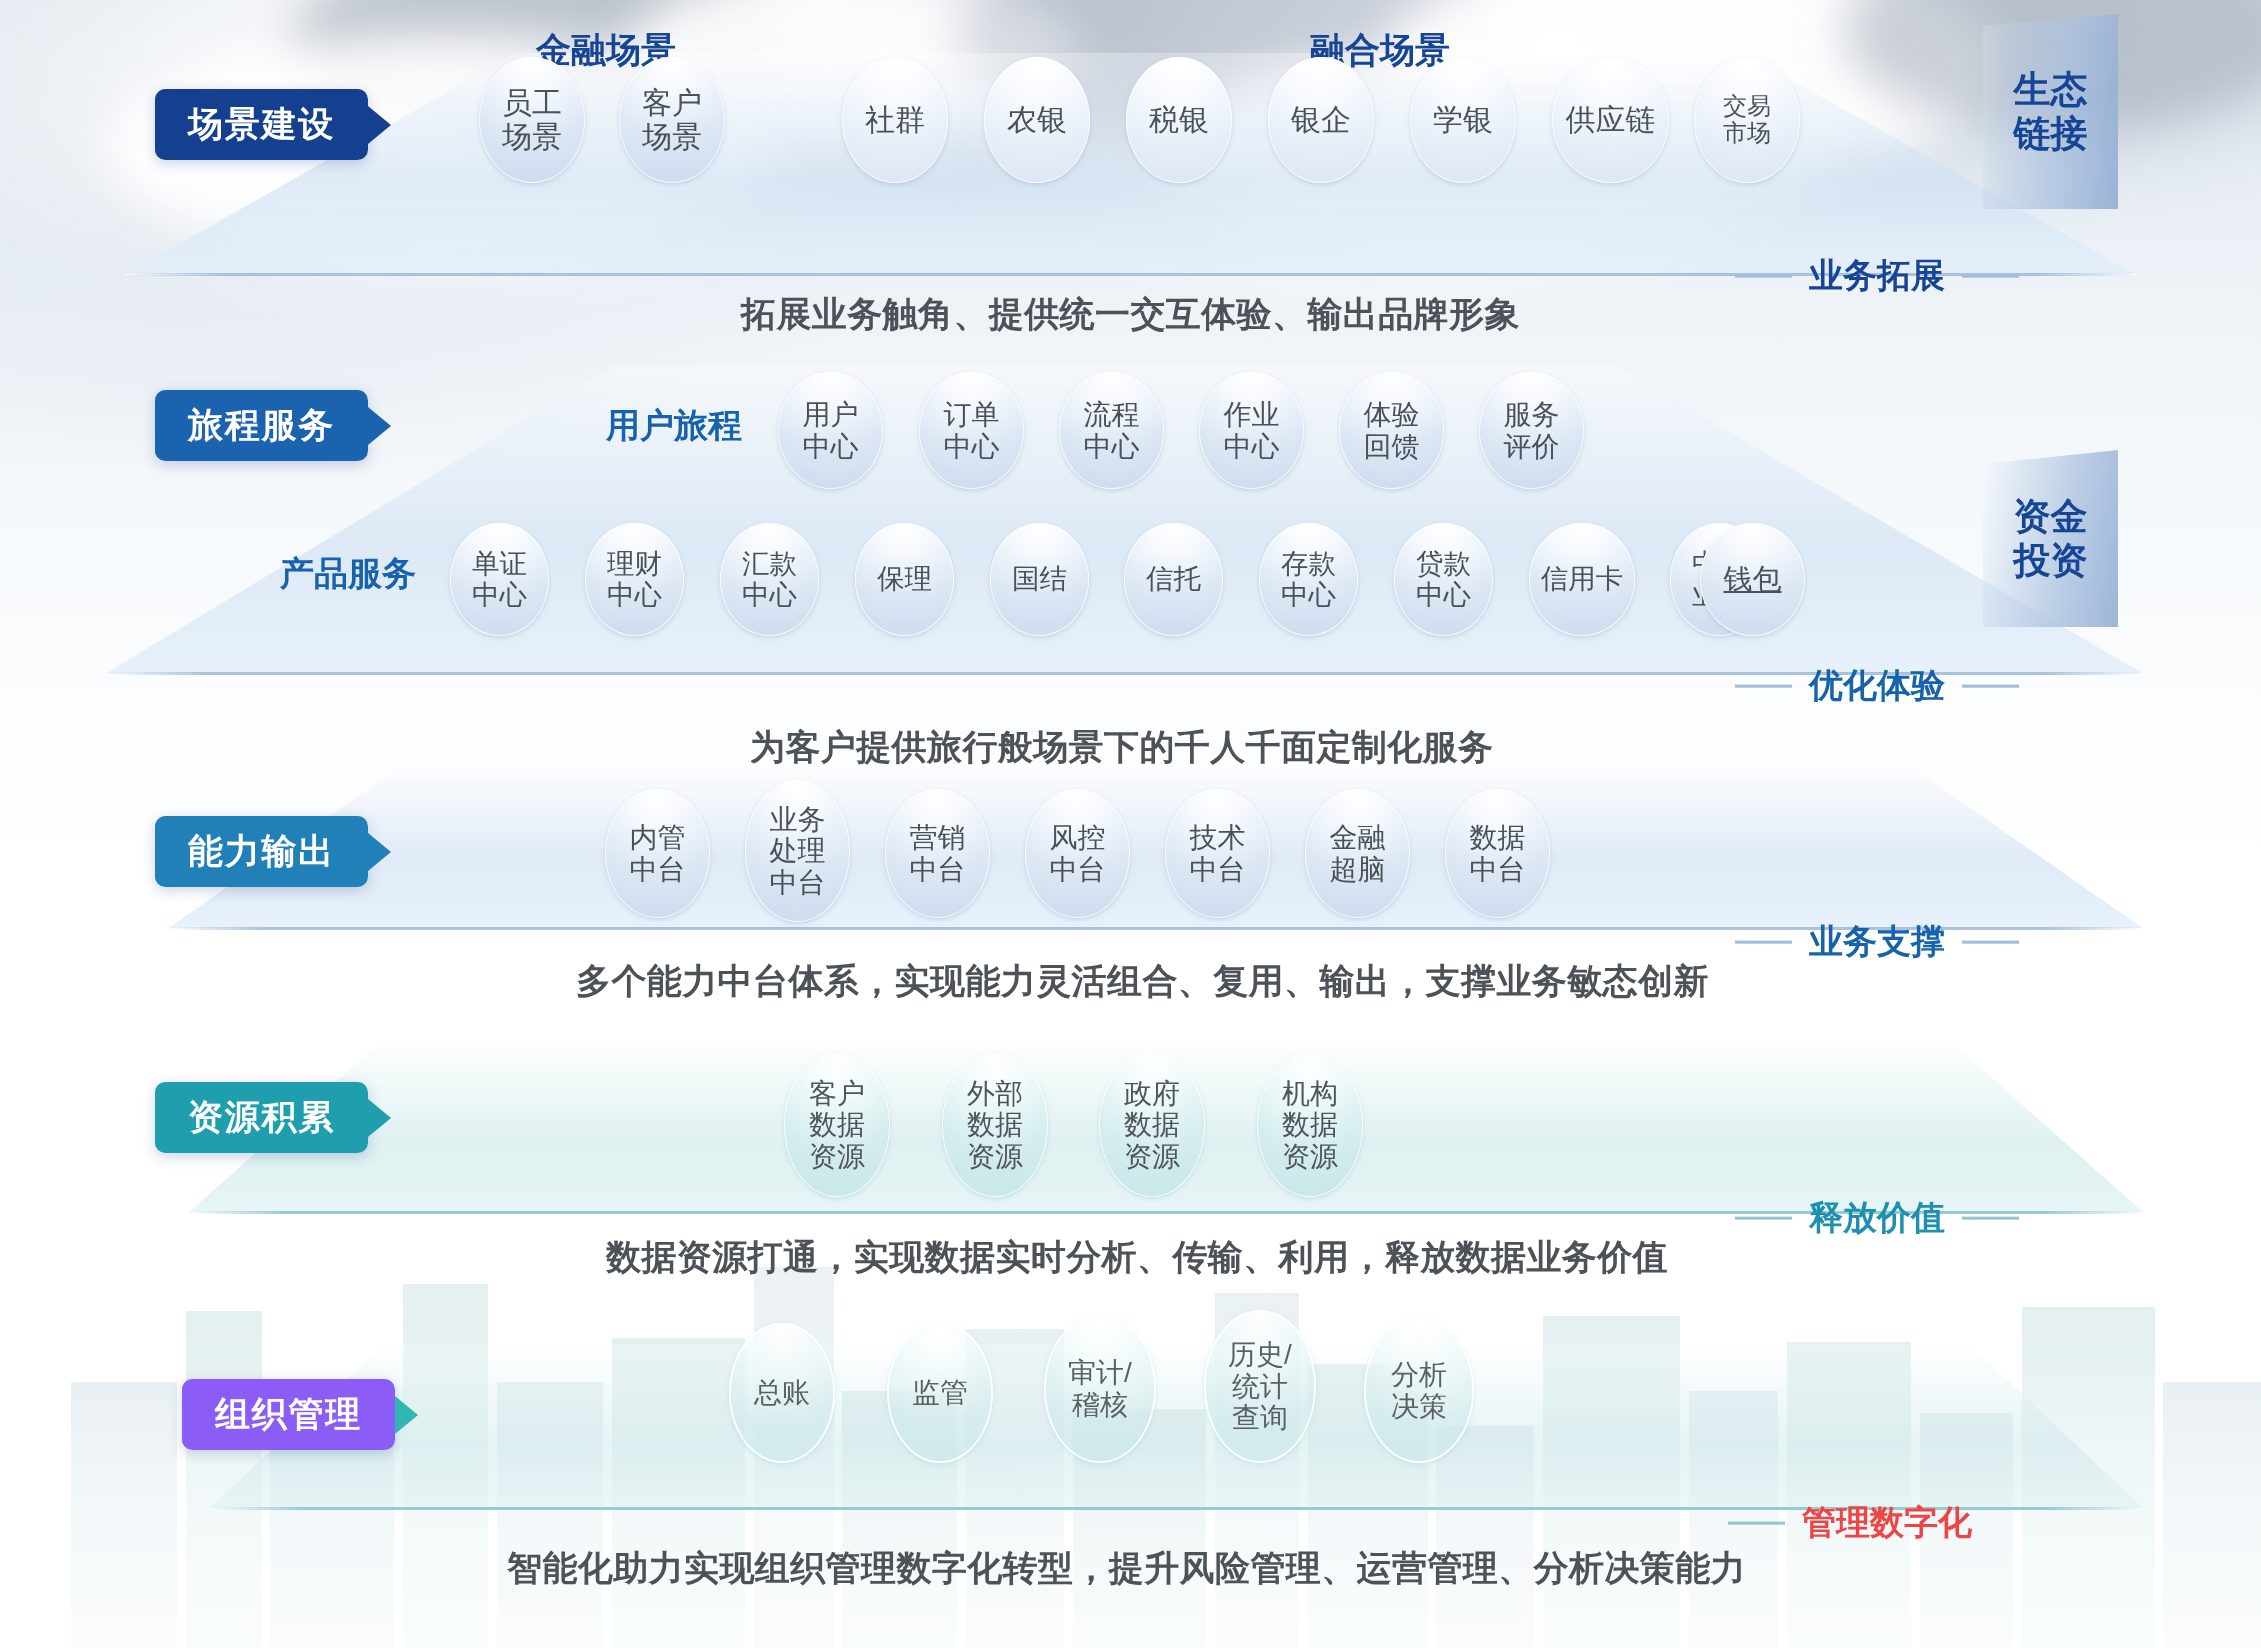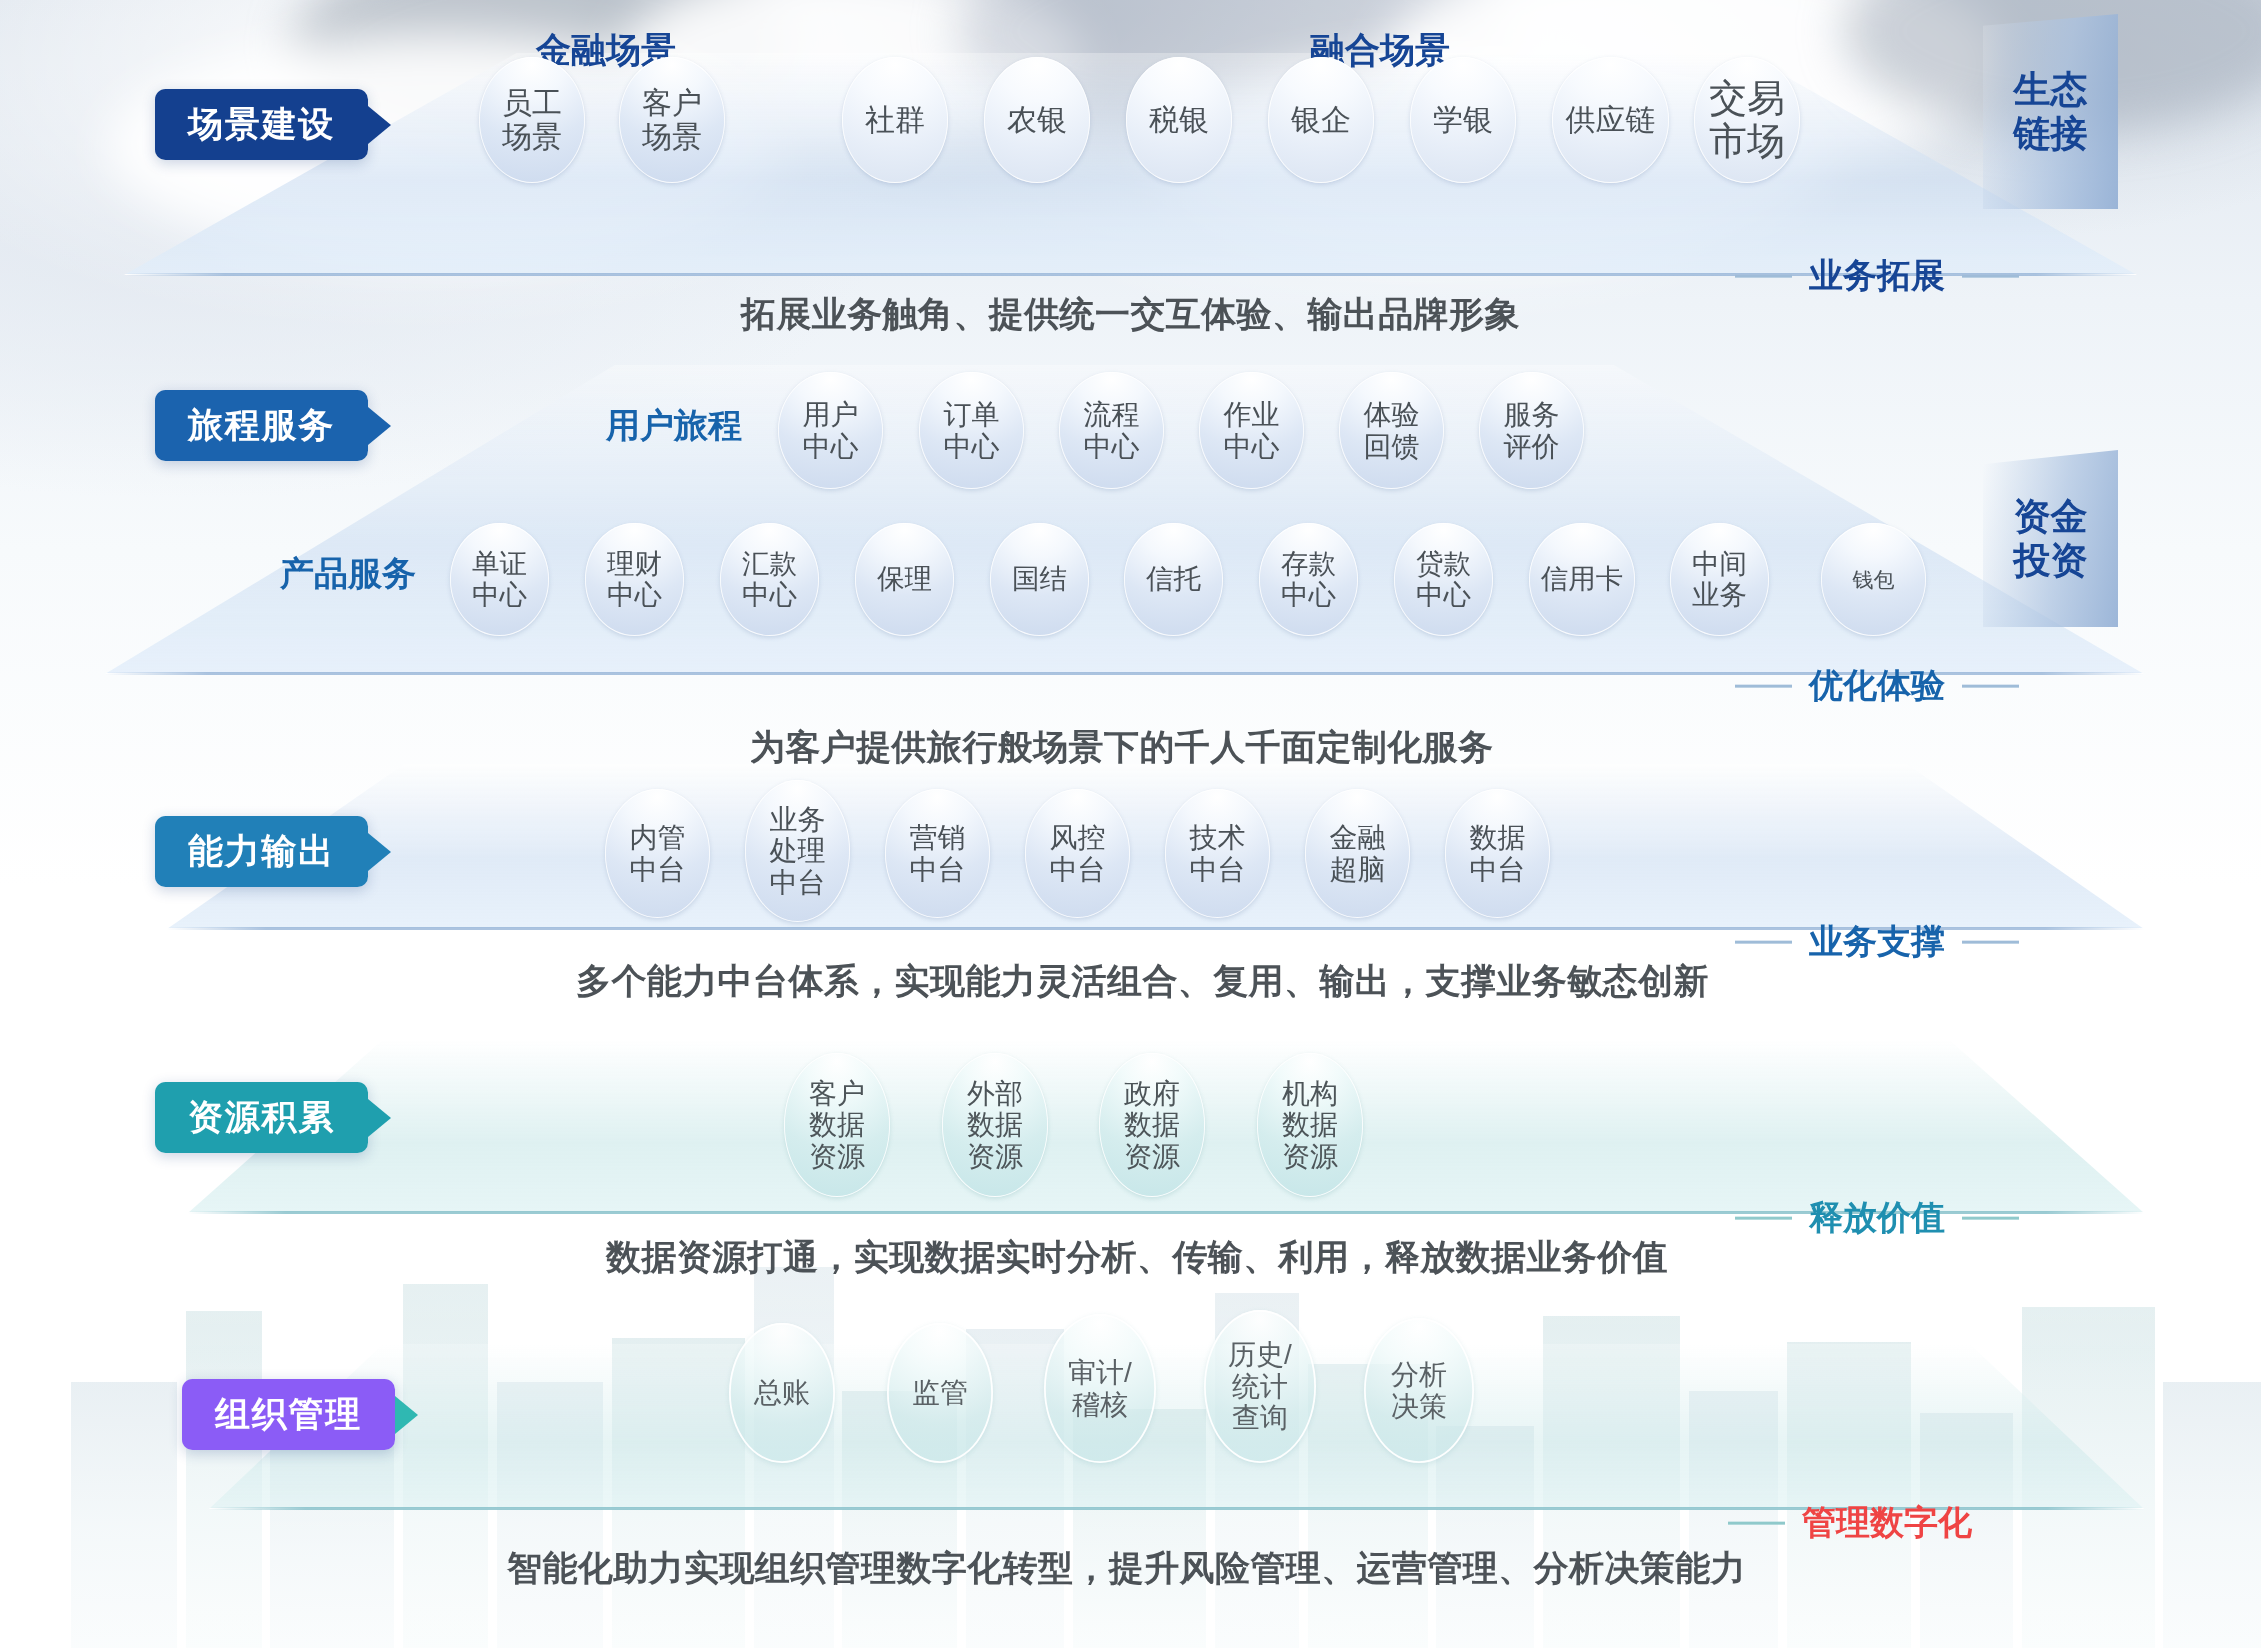--- a/index.html
+++ b/index.html
@@ -188,21 +188,21 @@
     </div>
   <div class="node lite" style="left:1268px;top:57px;width:106px;height:126px;font-size:30px;">
     <span>银企</span>
     </div>
   <div class="node lite" style="left:1410px;top:57px;width:106px;height:126px;font-size:30px;">
     <span>学银</span>
     </div>
   <div class="node lite" style="left:1552px;top:57px;width:117px;height:126px;font-size:30px;">
     <span>供应链</span>
     </div>
-  <div class="node lite" style="left:1694px;top:57px;width:106px;height:126px;font-size:38px;">
+  <div class="node lite" style="left:1694px;top:57px;width:106px;height:126px;font-size:24px;">
     <span>交易<br>市场</span>
     </div>
 
   <div class="outcome" style="left:1809px; top:253px; font-size:34px; color:#164595;">
     <span class="dash l"></span>
     <span>业务拓展</span>
     <span class="dash r"></span>
   </div>
 
   <div class="summary" style="left:741px; top:291px; font-size:35px;">拓展业务触角、提供统一交互体验、输出品牌形象</div>
@@ -268,21 +268,21 @@
     </div>
   <div class="node" style="left:1394px;top:523px;width:99px;height:113px;font-size:27.5px;">
     <span>贷款<br>中心</span>
     </div>
   <div class="node" style="left:1529px;top:523px;width:106px;height:113px;font-size:27.5px;">
     <span>信用卡</span>
     </div>
   <div class="node" style="left:1670px;top:523px;width:99px;height:113px;font-size:27.5px;">
     <span>中间<br>业务</span>
     </div>
-  <div class="node" style="left:1821px;top:523px;width:105px;height:113px;font-size:21px;">
+  <div class="node" style="left:1700px;top:523px;width:105px;height:113px;font-size:29px;text-decoration:underline;">
     <span>钱包</span>
     </div>
 
   <div class="outcome" style="left:1809px; top:663px; font-size:34px; color:#1763ab;">
     <span class="dash l"></span>
     <span>优化体验</span>
     <span class="dash r"></span>
   </div>
 
   <div class="summary" style="left:750px; top:700px; font-size:35px;margin-top:24px;">为客户提供旅行般场景下的千人千面定制化服务</div>

